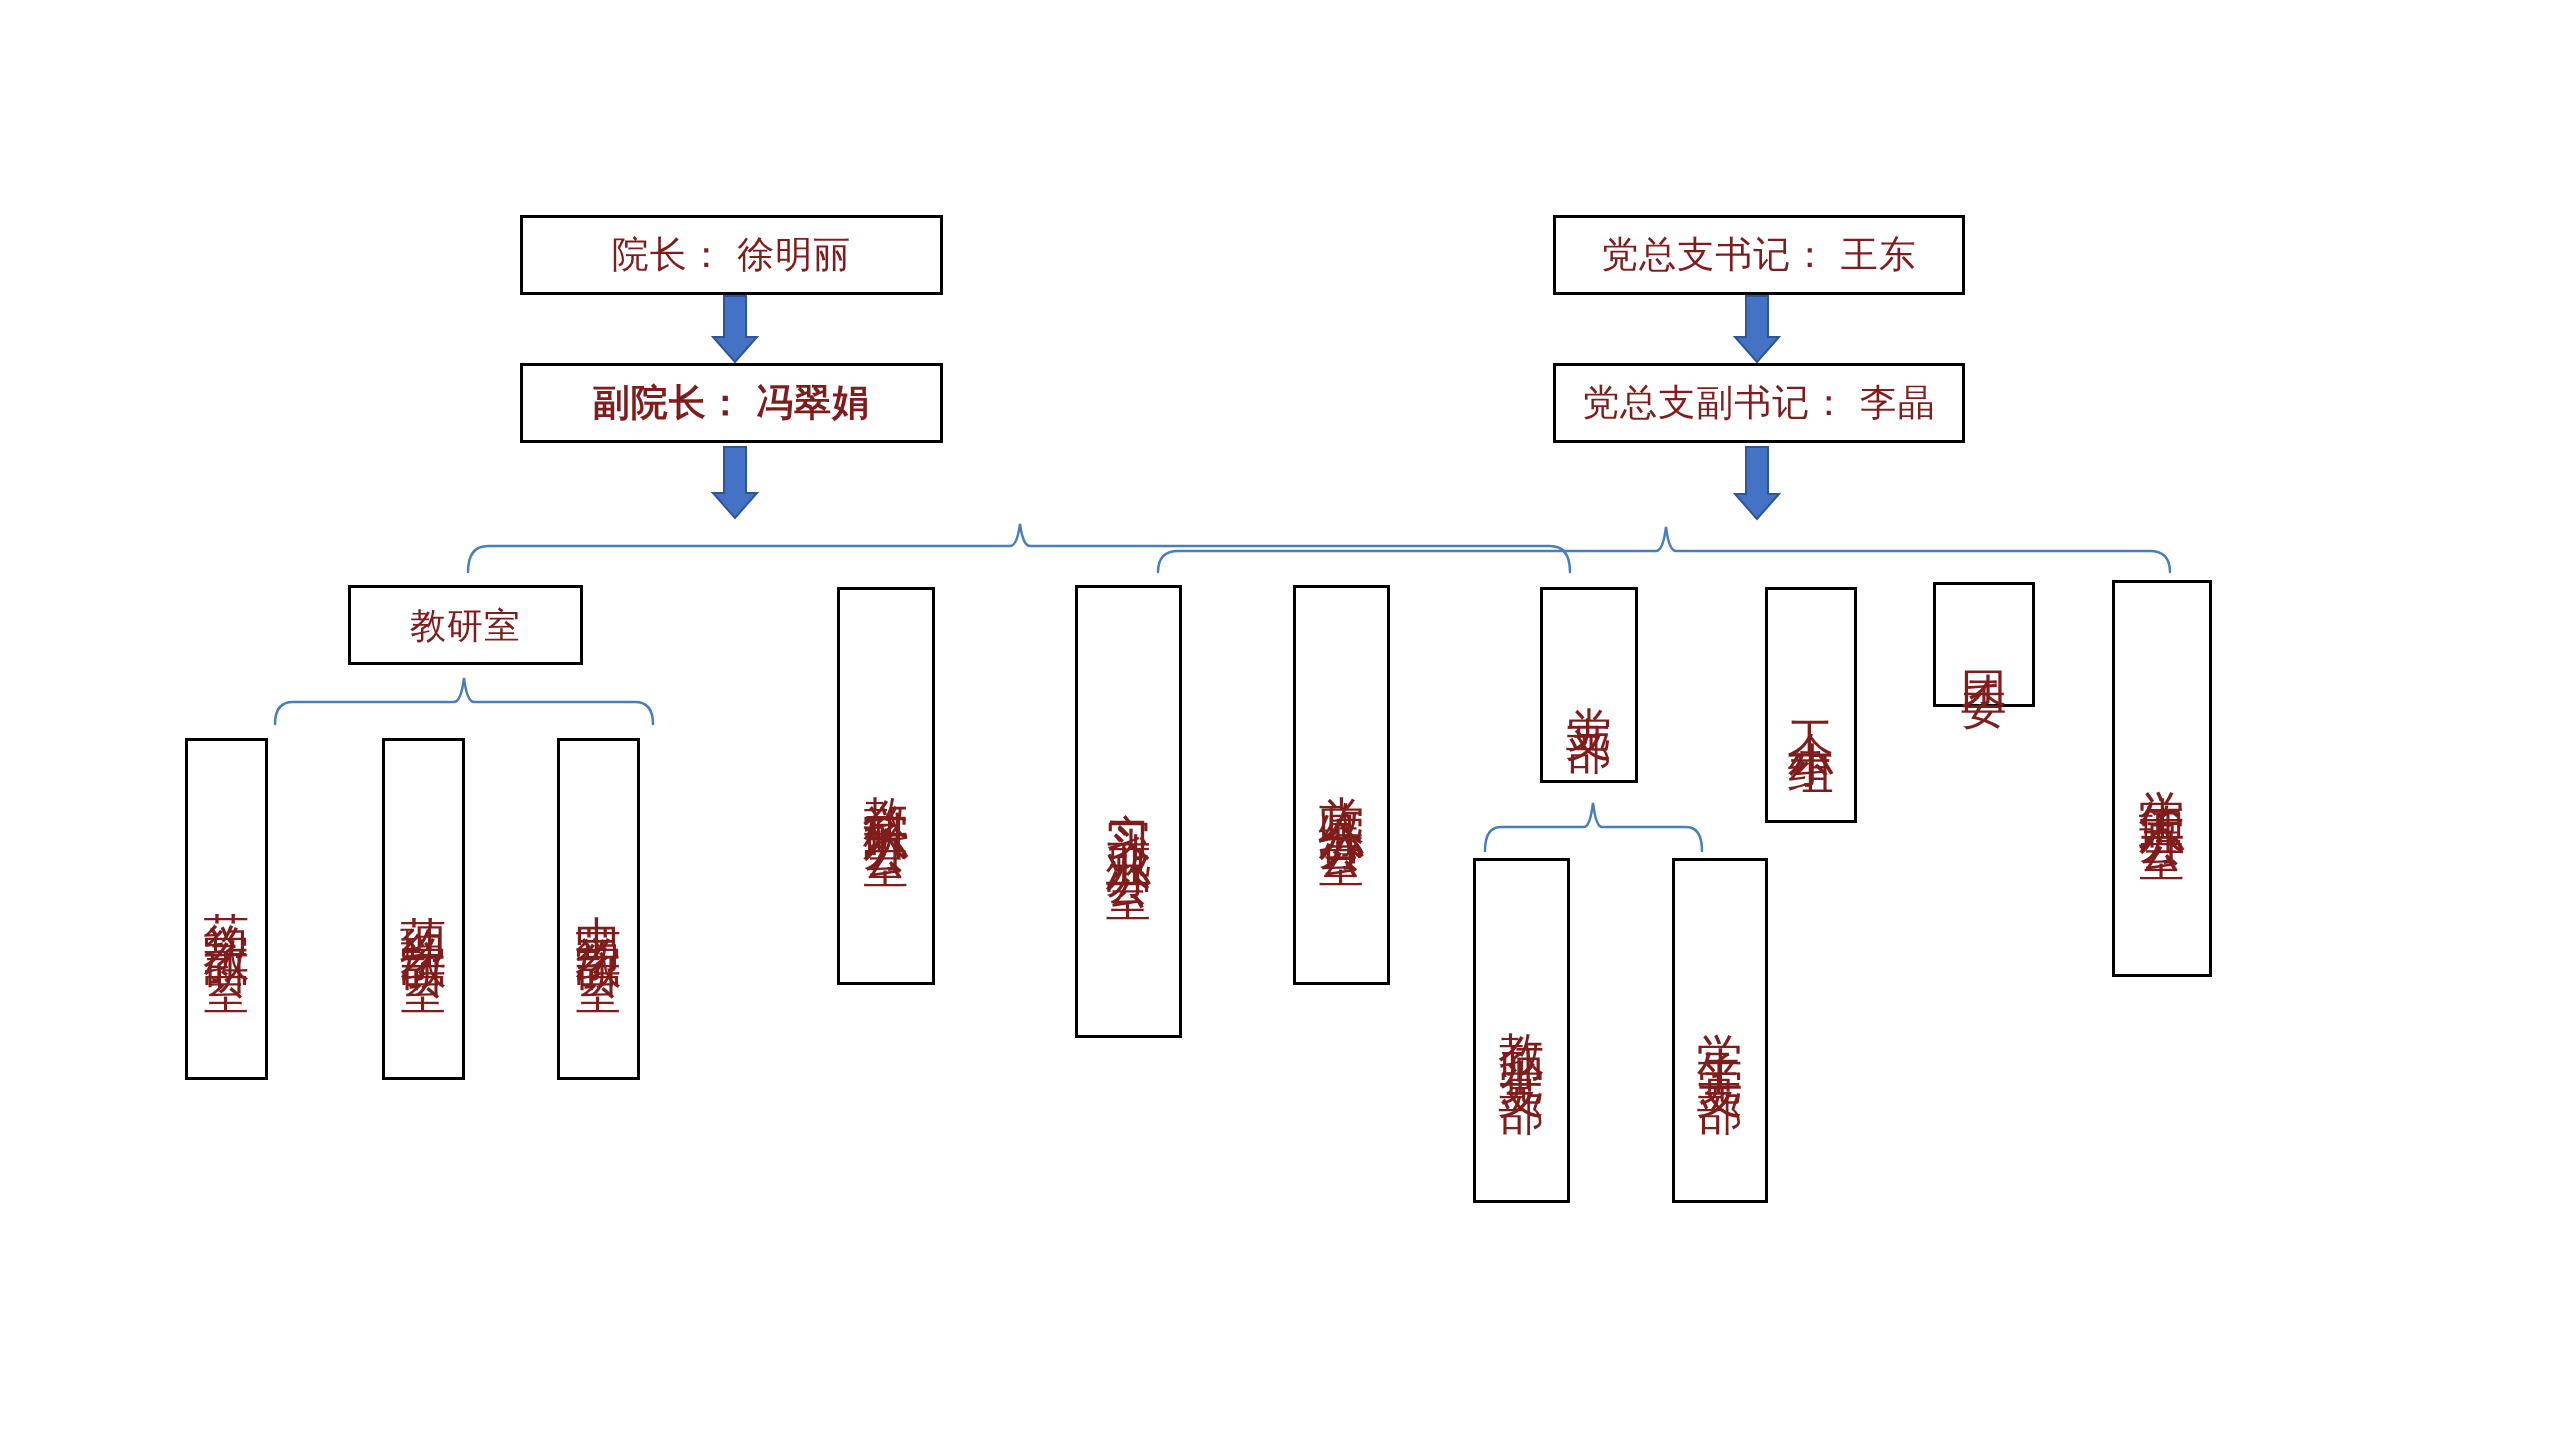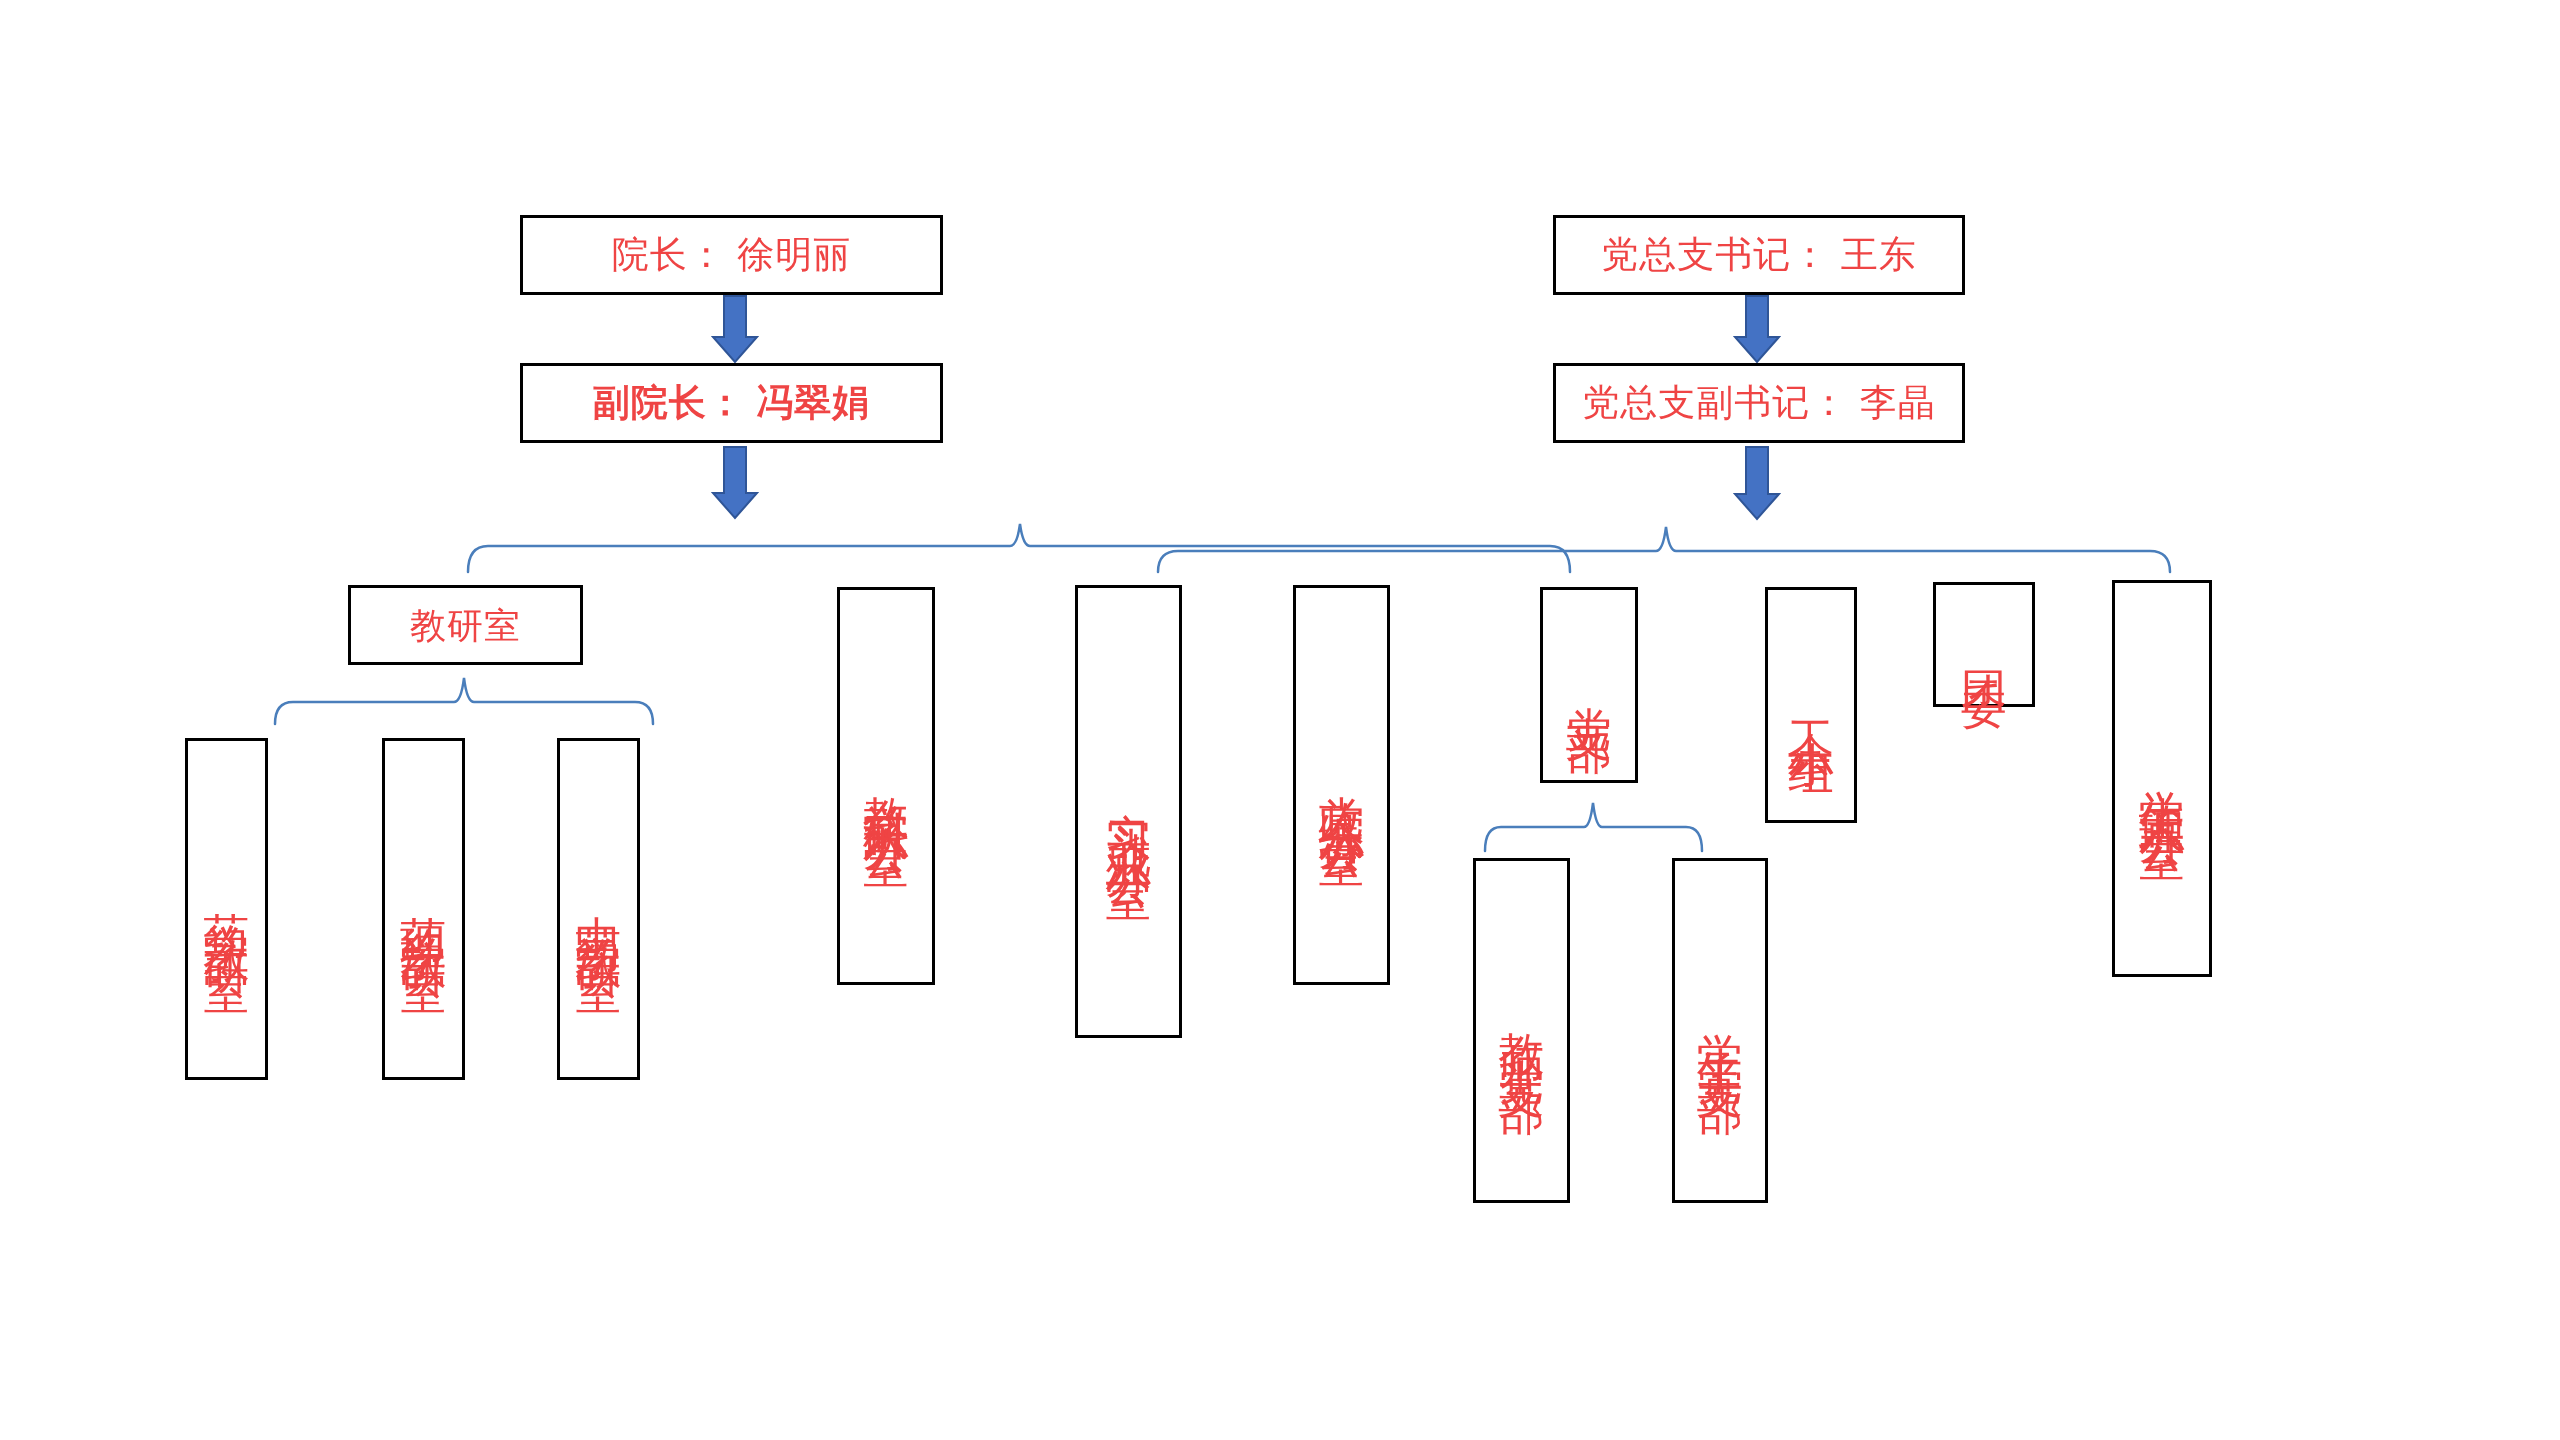--- a/index.html
+++ b/index.html
@@ -1,21 +1,21 @@
 <!DOCTYPE html>
 <html><head>
 <meta charset="utf-8">
 <style>
   html,body{margin:0;padding:0;background:#ffffff;}
   #stage{
     position:relative;
     width:2560px;height:1440px;
     background:#ffffff;
     font-family:"Liberation Sans",sans-serif;
-    color:#ef4444;
+    color:#7f1d1d;
     overflow:hidden;
   }
   .box{
     position:absolute;
     box-sizing:border-box;
     border:3px solid #000;
     background:#fff;
     display:flex;
     align-items:center;
     justify-content:center;

